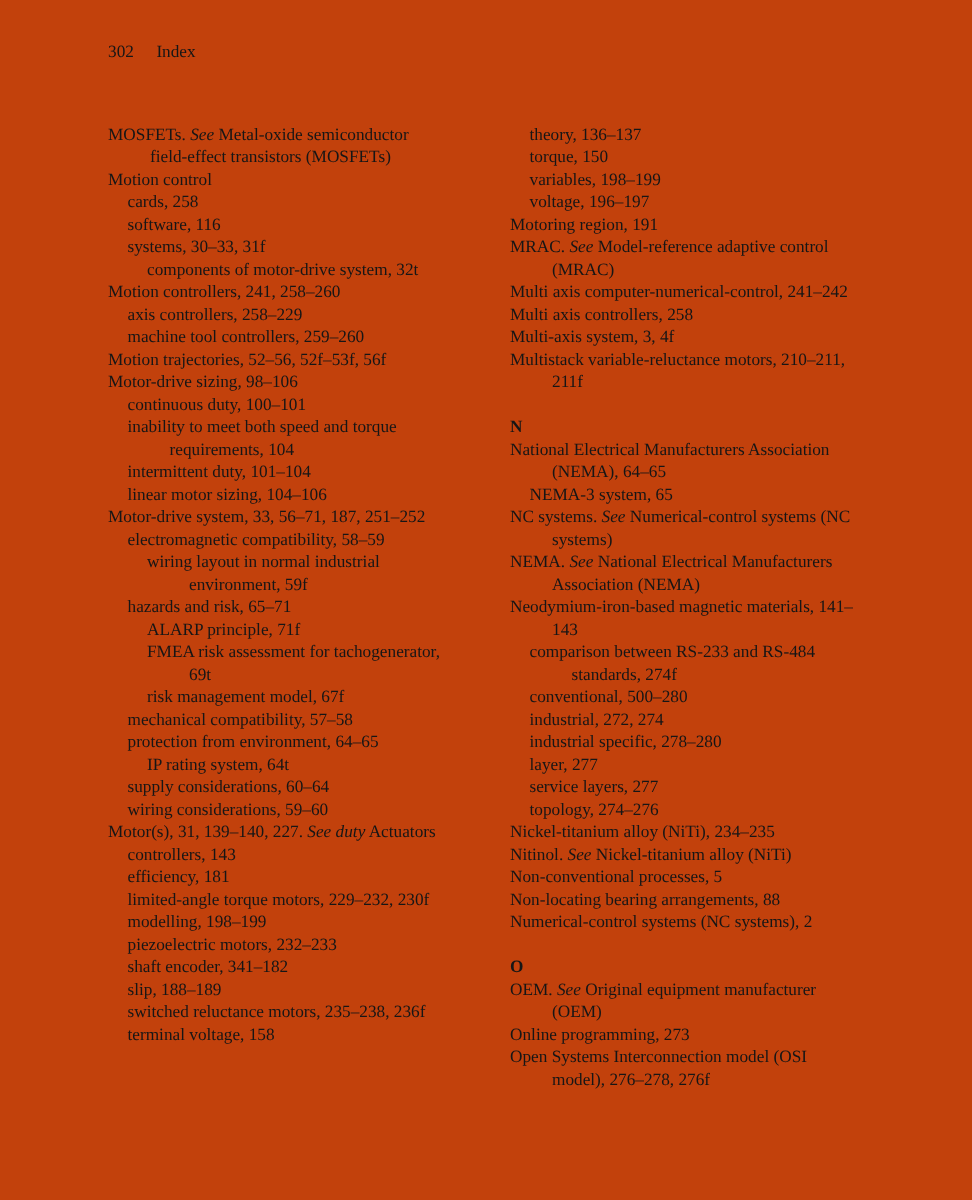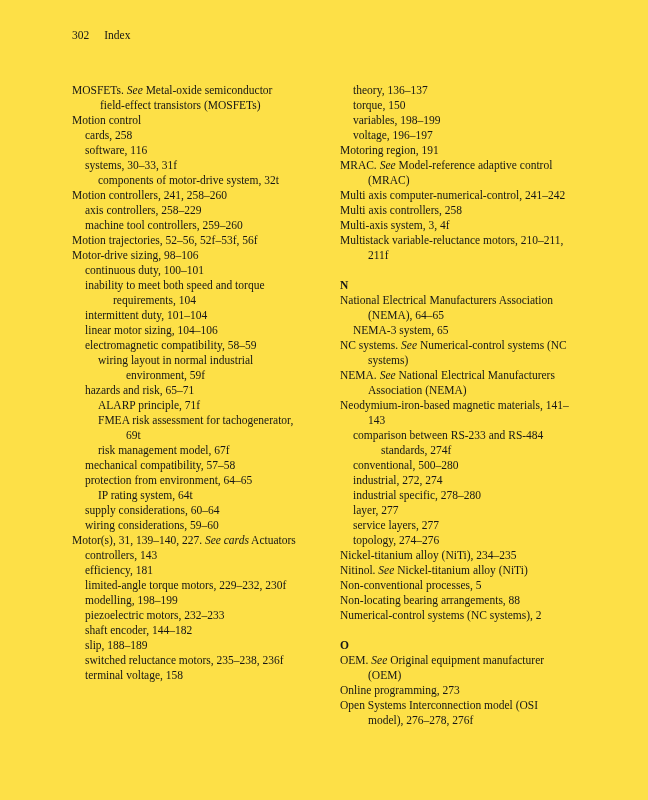--- a/index.html
+++ b/index.html
@@ -9,21 +9,21 @@
     height: 800px;
     overflow: hidden;
     font-family: "Liberation Serif", serif;
     color: #161616;
     -webkit-font-smoothing: antialiased;
   }
   .page {
     width: 648px;
     height: 800px;
     padding: 28px 0 0 72px;
-    background: #fde047;
+    background: #c2410c;
   }
   .running-head {
     font-size: 11.5px;
     line-height: 15px;
     white-space: nowrap;
   }
   .running-head .head-title { margin-left: 15px; }
   .columns {
     display: flex;
     margin-top: 40px;
@@ -65,38 +65,39 @@
         <div class="entry l2">components of motor-drive system, 32t</div>
         <div class="entry l0">Motion controllers, 241, 258–260</div>
         <div class="entry l1">axis controllers, 258–229</div>
         <div class="entry l1">machine tool controllers, 259–260</div>
         <div class="entry l0">Motion trajectories, 52–56, 52f–53f, 56f</div>
         <div class="entry l0">Motor-drive sizing, 98–106</div>
         <div class="entry l1">continuous duty, 100–101</div>
         <div class="entry l1">inability to meet both speed and torque requirements, 104</div>
         <div class="entry l1">intermittent duty, 101–104</div>
         <div class="entry l1">linear motor sizing, 104–106</div>
+        <div class="entry l0">Motor-drive system, 33, 56–71, 187, 251–252</div>
         <div class="entry l1">electromagnetic compatibility, 58–59</div>
         <div class="entry l2">wiring layout in normal industrial environment, 59f</div>
         <div class="entry l1">hazards and risk, 65–71</div>
         <div class="entry l2">ALARP principle, 71f</div>
         <div class="entry l2">FMEA risk assessment for tachogenerator, 69t</div>
         <div class="entry l2">risk management model, 67f</div>
         <div class="entry l1">mechanical compatibility, 57–58</div>
         <div class="entry l1">protection from environment, 64–65</div>
         <div class="entry l2">IP rating system, 64t</div>
         <div class="entry l1">supply considerations, 60–64</div>
         <div class="entry l1">wiring considerations, 59–60</div>
-        <div class="entry l0">Motor(s), 31, 139–140, 227. <span class="it">See cards</span> Actuators</div>
+        <div class="entry l0">Motor(s), 31, 139–140, 227. <span class="it">See duty</span> Actuators</div>
         <div class="entry l1">controllers, 143</div>
         <div class="entry l1">efficiency, 181</div>
         <div class="entry l1">limited-angle torque motors, 229–232, 230f</div>
         <div class="entry l1">modelling, 198–199</div>
         <div class="entry l1">piezoelectric motors, 232–233</div>
-        <div class="entry l1">shaft encoder, 144–182</div>
+        <div class="entry l1">shaft encoder, 341–182</div>
         <div class="entry l1">slip, 188–189</div>
         <div class="entry l1">switched reluctance motors, 235–238, 236f</div>
         <div class="entry l1">terminal voltage, 158</div>
       </div>
     <div class="gutter"></div>
     <div class="col-right">
         <div class="entry l1">theory, 136–137</div>
         <div class="entry l1">torque, 150</div>
         <div class="entry l1">variables, 198–199</div>
         <div class="entry l1">voltage, 196–197</div>

